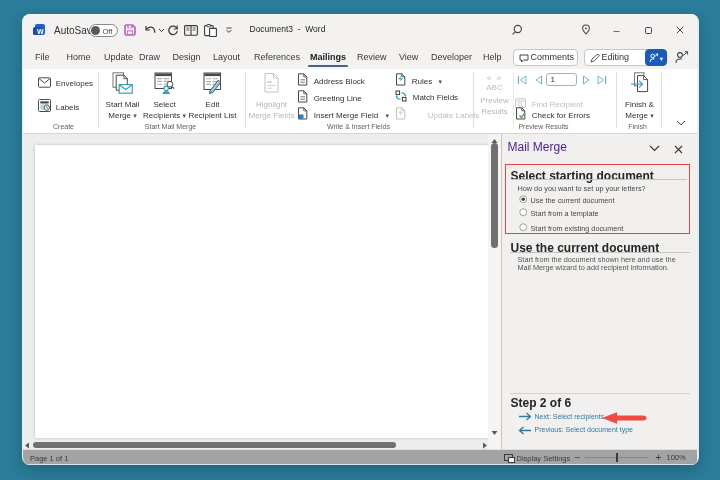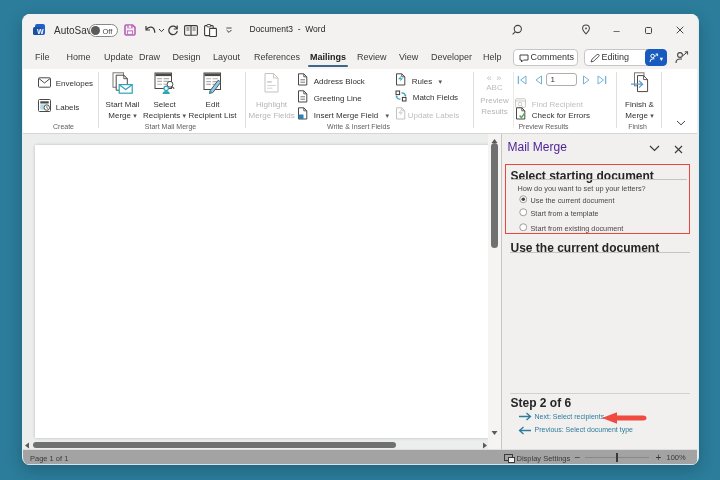--- a/index.html
+++ b/index.html
@@ -298,21 +298,21 @@
         <path d="M0.4 6.8 L1.6 5.2 L2.8 6.8 Z" fill="#2fa3b5"></path>
       </svg>
       <span style="margin-left:4px;">Match Fields</span>
     </div>
     <div class="smallrow dis" style="left:372px;top:38px;">
       <svg width="11" height="13" viewBox="0 0 11 13">
           <path d="M1.5 0.8 L6.8 0.8 L9.8 3.8 L9.8 12 L1.5 12 Z" fill="#fff" stroke="#c4c2c0" stroke-width="1"></path>
           <path d="M6.8 0.8 L6.8 3.8 L9.8 3.8" fill="none" stroke="#c4c2c0" stroke-width="0.9"></path>
           <path d="M5.4 5.2 l2.6 0 l-3 3.4 l0.7 -2.4 l-2.6 0 l3 -3.4 Z" fill="#d0cecc"></path>
         </svg>
-      <span style="margin-left:0;">Update Labels</span>
+      <span style="margin-left:20px;">Update Labels</span>
     </div>
     <div class="glabel" style="left:336px;">Write &amp; Insert Fields</div>
     <div class="glabel" style="left:148px;">Start Mail Merge</div>
     <div class="rsep" style="left:450px;"></div>
 
     <div class="bigbtn dis" style="left:452px;width:40px;">
       <div style="font-size:9px;color:#c0bebc;letter-spacing:1px;line-height:9px;margin-top:3px;">« »</div>
       <div style="font-size:8px;color:#c0bebc;line-height:9px;">ABC</div>
       <div class="t1" style="margin-top:3px;">Preview</div>
       <div class="t1">Results</div>
@@ -413,20 +413,21 @@
       <svg class="abs" style="left:17px;top:74px" width="8.5" height="8.5" viewBox="0 0 9 9">
           <circle cx="4.5" cy="4.5" r="3.7" fill="#fff" stroke="#9a9896" stroke-width="1"></circle>
         </svg>
       <div class="pbody abs" style="left:29px;top:75px;">Start from a template</div>
       <svg class="abs" style="left:17px;top:88.5px" width="8.5" height="8.5" viewBox="0 0 9 9">
           <circle cx="4.5" cy="4.5" r="3.7" fill="#fff" stroke="#9a9896" stroke-width="1"></circle>
         </svg>
       <div class="pbody abs" style="left:29px;top:89.5px;">Start from existing document</div>
       <div class="phead abs" style="left:9px;top:107px;">Use the current document</div>
       <div class="hline" style="left:8px;top:117.5px;width:180px;"></div>
+      <div class="pbody abs" style="left:16px;top:121.5px;width:163px;line-height:8.6px;color:#555;">Start from the document shown here and use the Mail Merge wizard to add recipient information.</div>
 
       <div class="hline" style="left:8px;top:258.5px;width:180px;background:#d2d0ce;"></div>
       <div class="phead abs" style="left:9px;top:262px;">Step 2 of 6</div>
       <svg class="abs" style="left:16px;top:277.5px" width="14" height="9" viewBox="0 0 14 9">
           <path d="M1 4.5 L12 4.5 M8.5 1 L12.5 4.5 L8.5 8" fill="none" stroke="#2e7b9e" stroke-width="1.3"></path>
         </svg>
       <div class="plink abs" style="left:33px;top:278.5px;">Next: Select recipients</div>
       <svg class="abs" style="left:100px;top:278px" width="46" height="12" viewBox="0 0 46 12">
           <path d="M0 6 L15 0.2 L15 3.5 L41 3.5 Q44.5 3.5 44.5 6 Q44.5 8.5 41 8.5 L15 8.5 L15 11.8 Z" fill="#ef4b40"></path>
         </svg>

